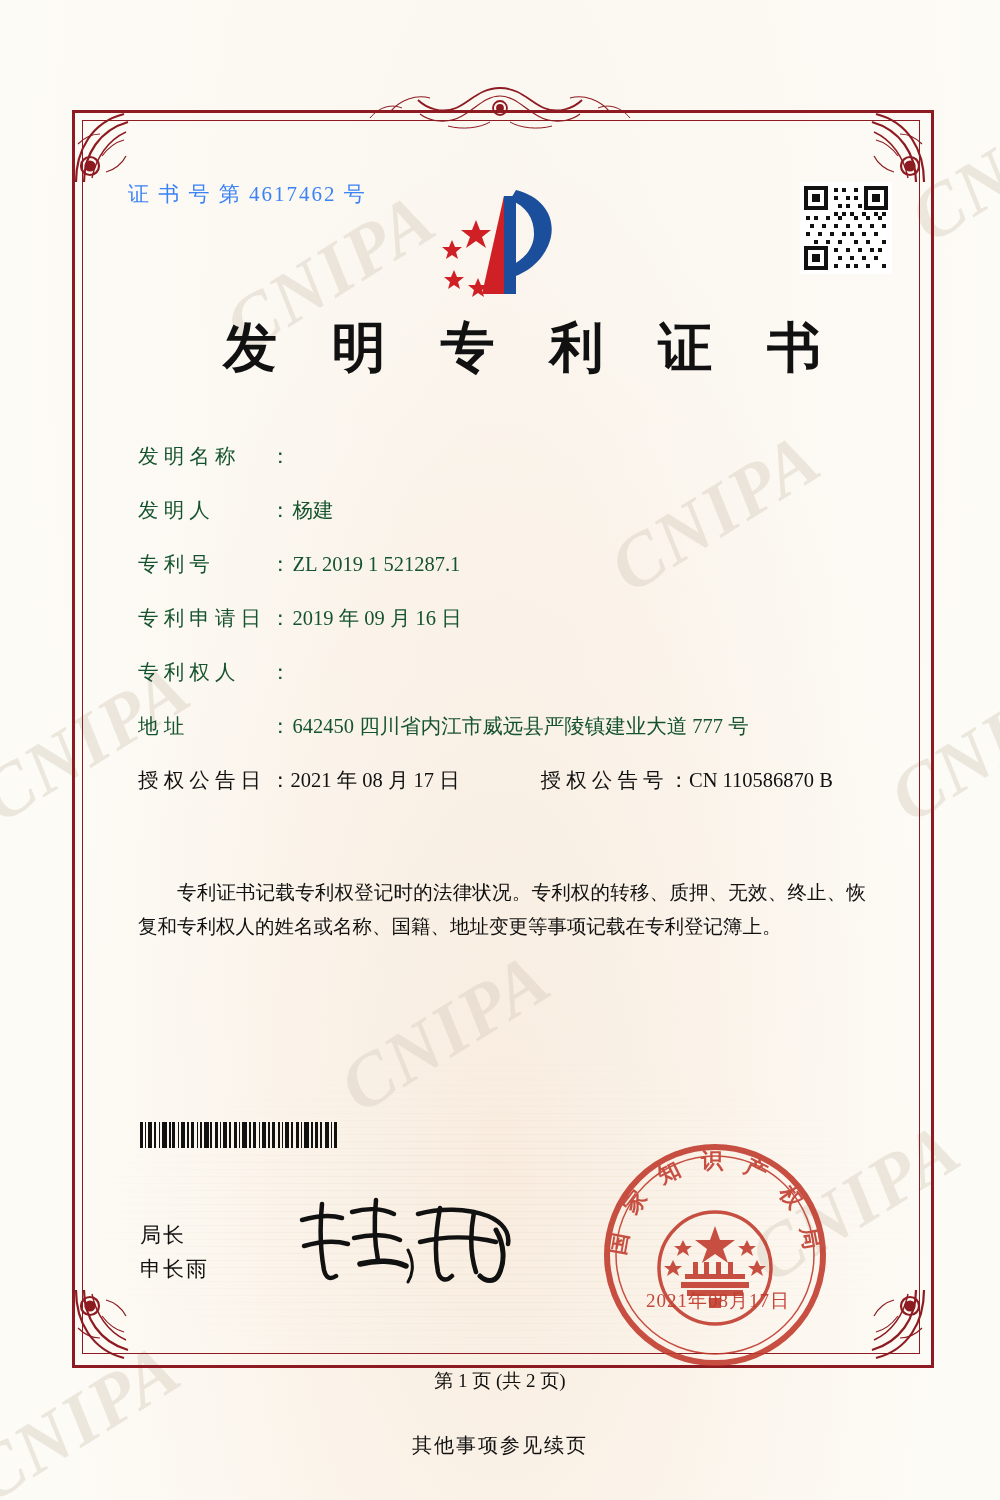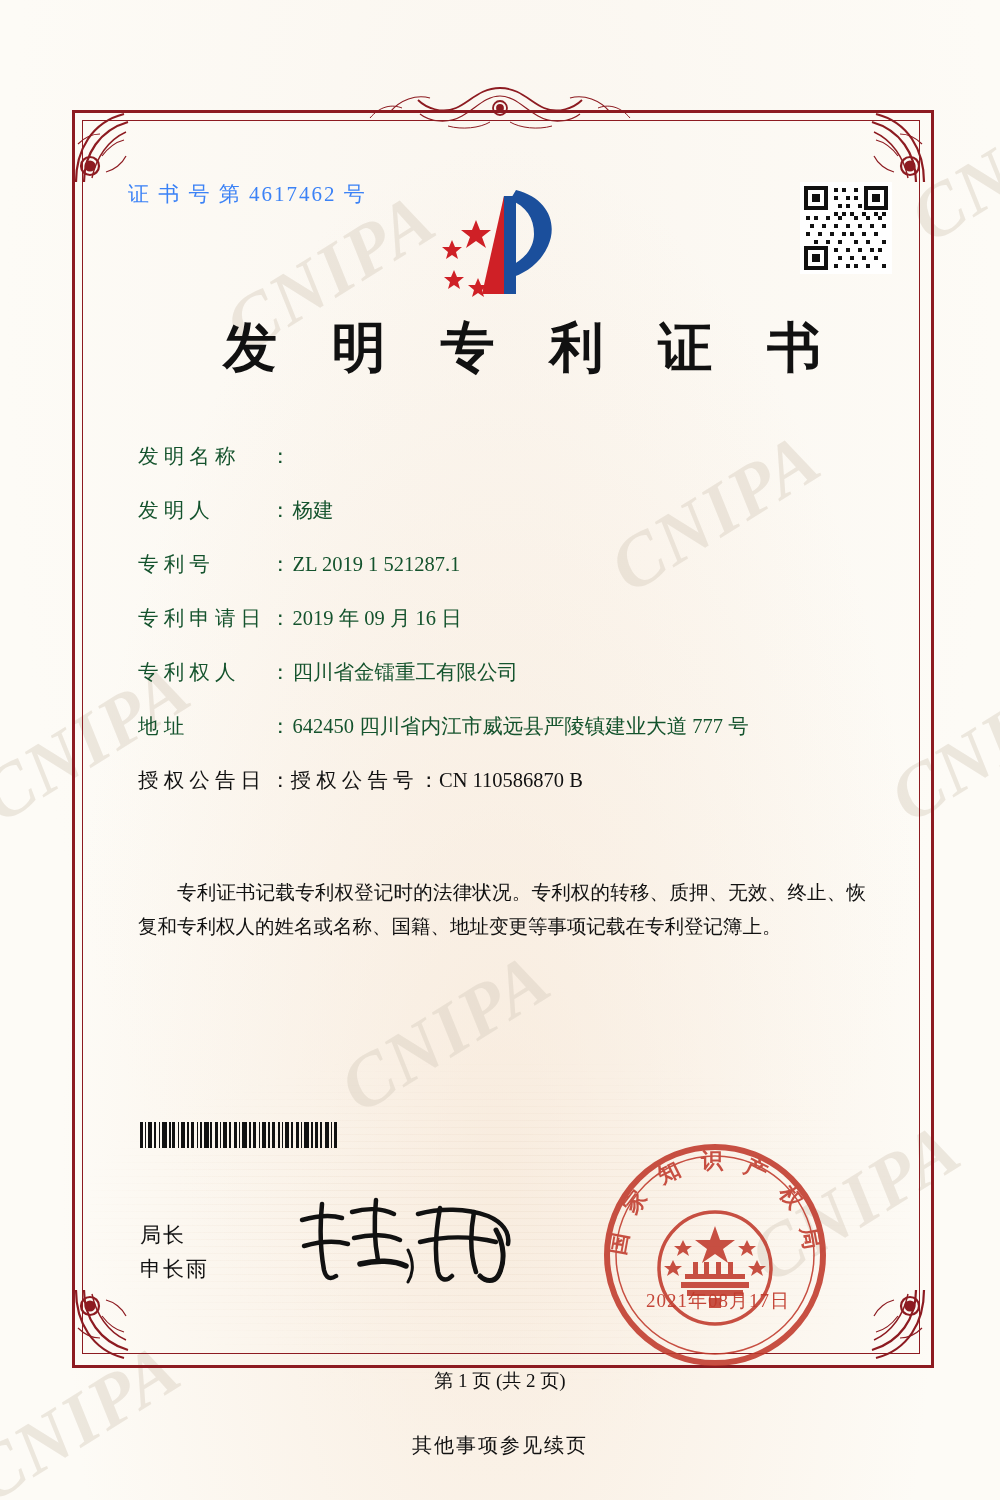--- a/index.html
+++ b/index.html
@@ -456,32 +456,32 @@
 
     <div class="field">
       <span class="lbl">专 利 申 请 日</span>
       <span class="colon">：</span>
       <span class="val">2019 年 09 月 16 日</span>
     </div>
 
     <div class="field">
       <span class="lbl">专 利 权 人</span>
       <span class="colon">：</span>
-      <span class="val">四川省金镭重工有限公司</span>
     </div>
 
     <div class="field">
       <span class="lbl">地        址</span>
       <span class="colon">：</span>
       <span class="val">642450 四川省内江市威远县严陵镇建业大道 777 号</span>
     </div>
 
     <div class="row-two">
       <span class="lbl2">授 权 公 告 日</span>
       <span class="colon">：</span>
+      <span class="val2">2021 年 08 月 17 日</span>
       <span class="lbl3">授 权 公 告 号</span>
       <span class="colon">：</span>
       <span class="val3">CN 110586870 B</span>
     </div>
 
   </div>
 
   <div class="paras">
     <p>专利证书记载专利权登记时的法律状况。专利权的转移、质押、无效、终止、恢复和专利权人的姓名或名称、国籍、地址变更等事项记载在专利登记簿上。</p>
   </div>

